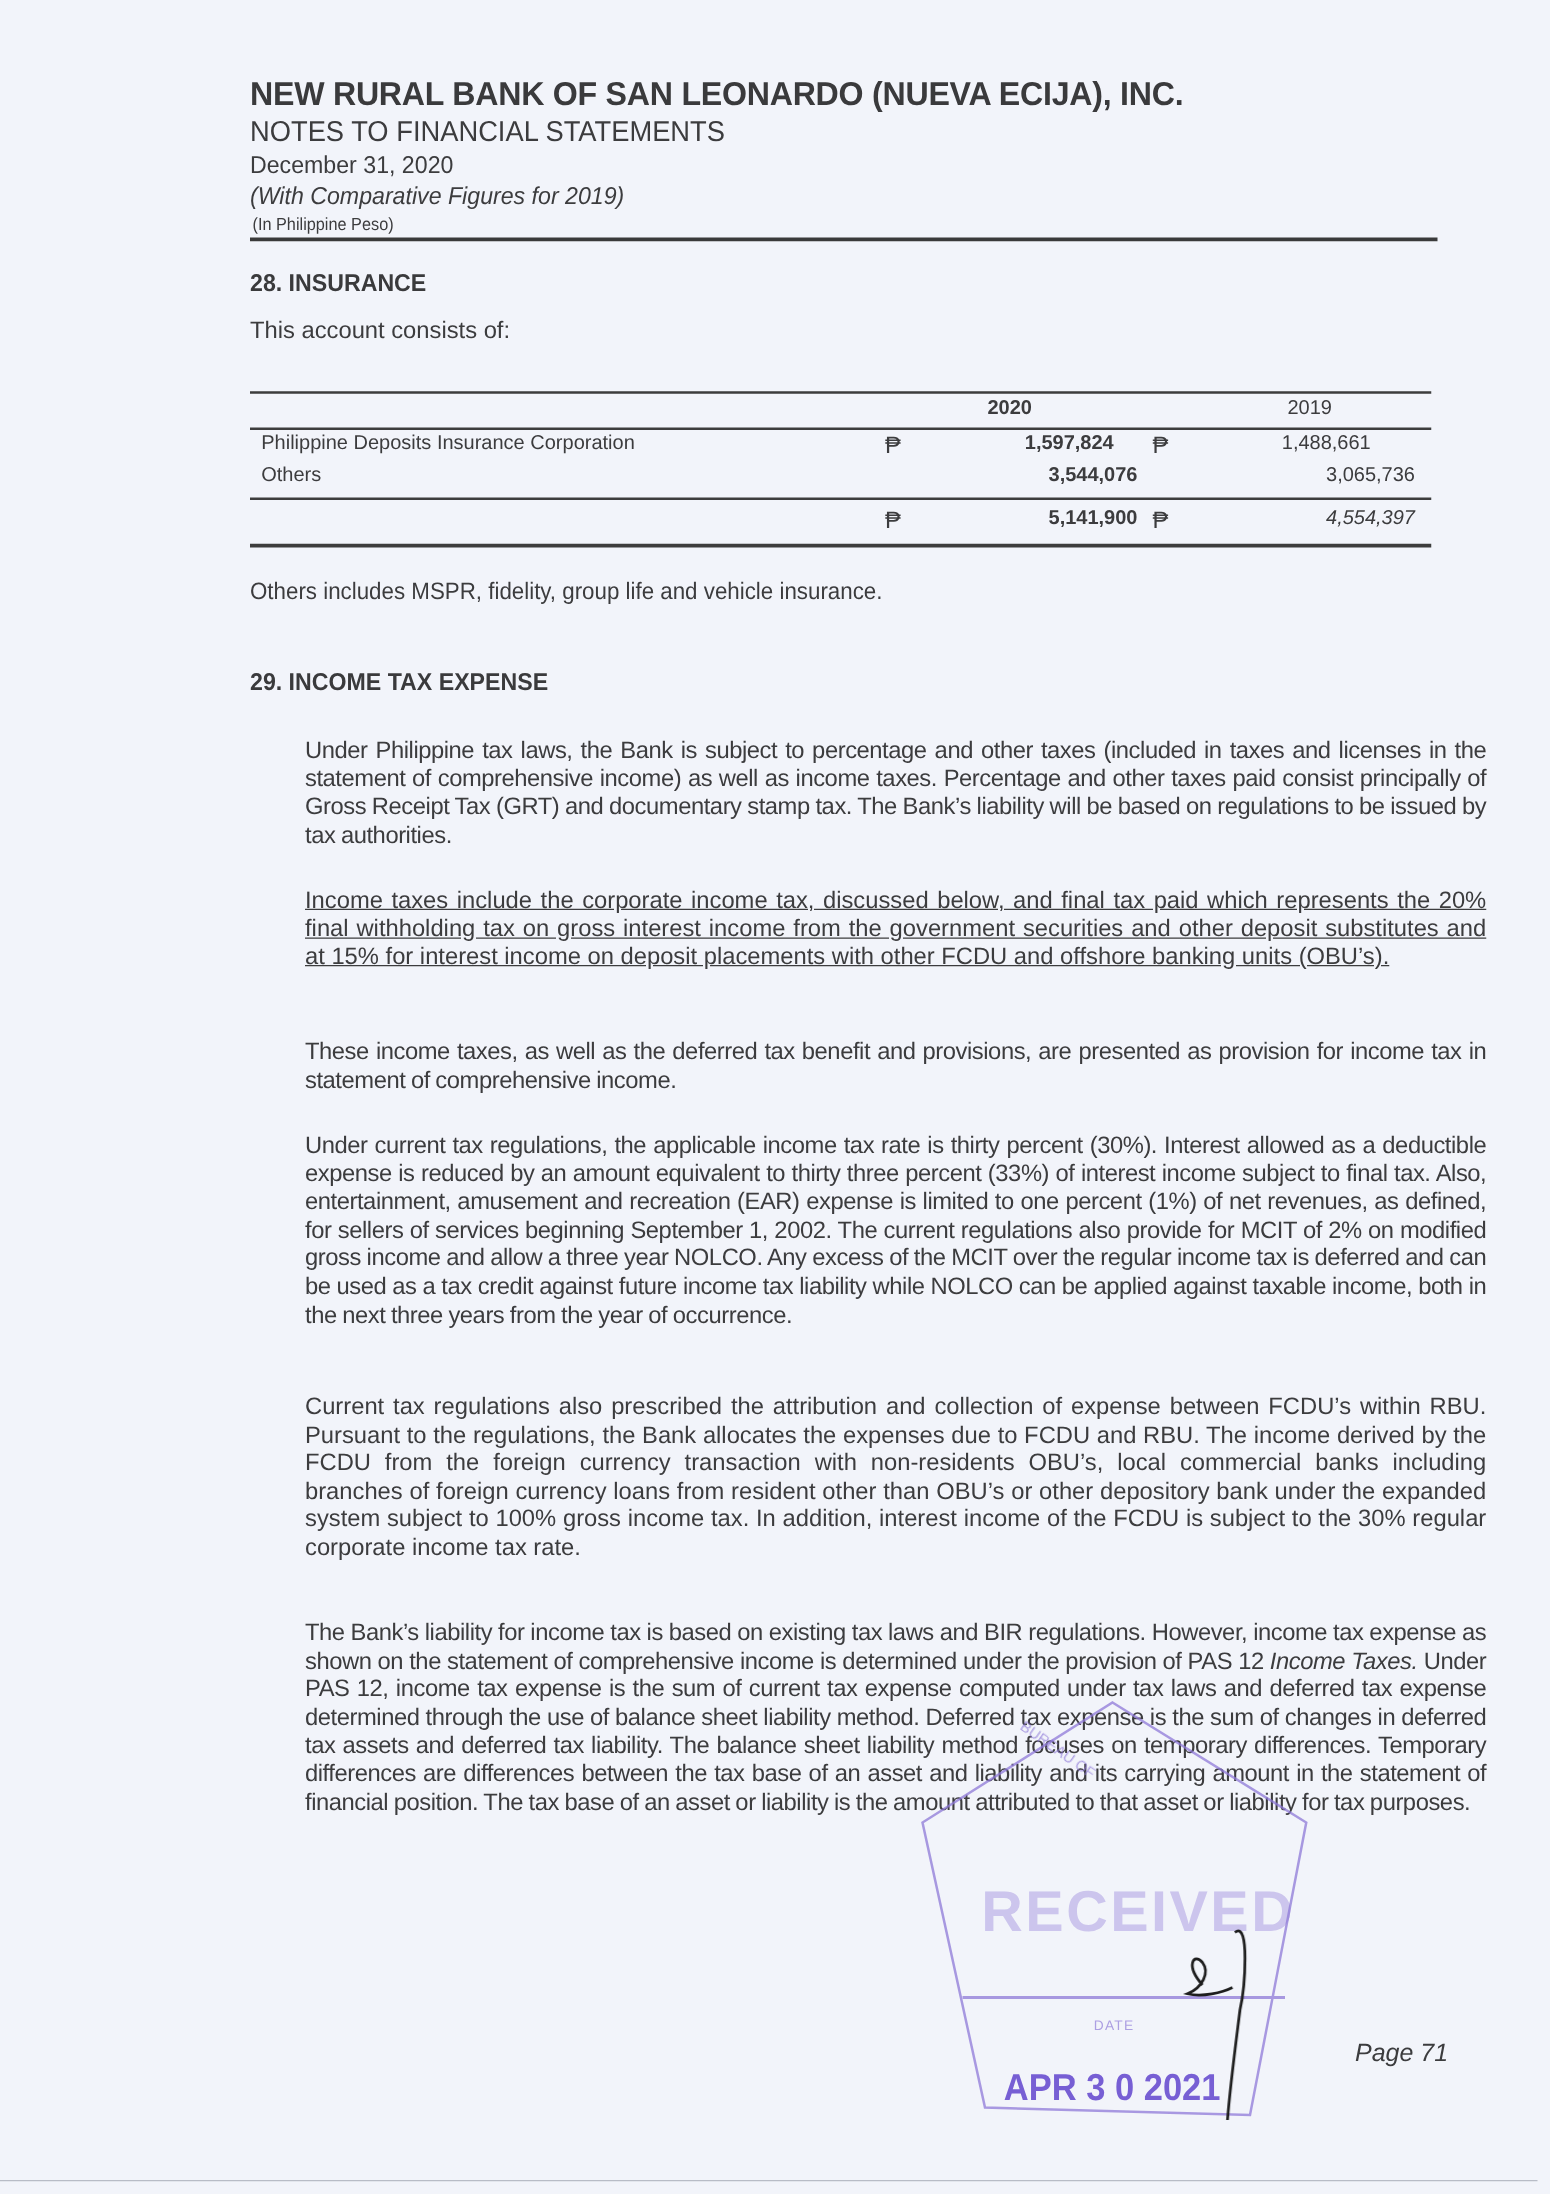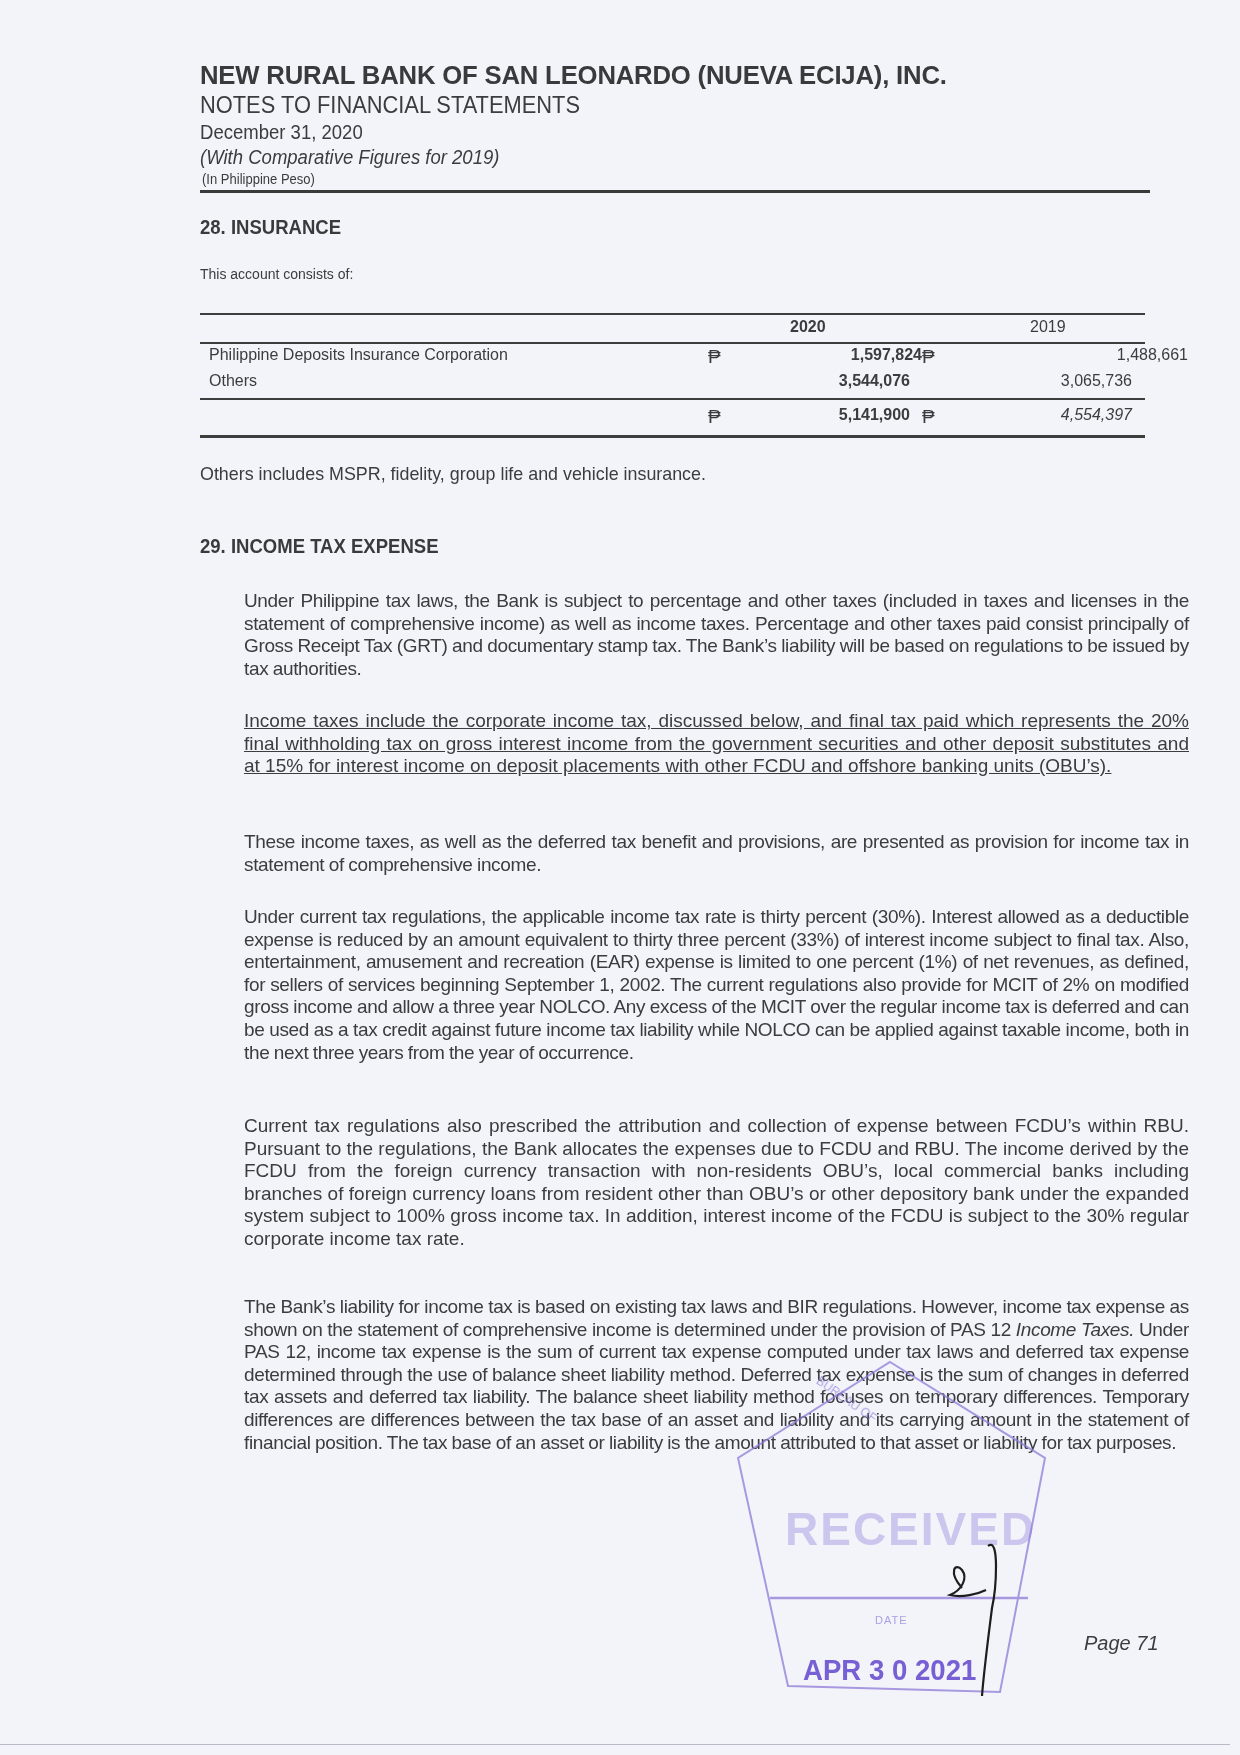--- a/index.html
+++ b/index.html
@@ -12,21 +12,21 @@
     .abs { position: absolute; }
     .company { left: 200px; top: 60px; font-size: 26.5px; font-weight: bold; color: #3a3a3c; letter-spacing: -0.2px; transform: scaleX(0.97); transform-origin: left; white-space: nowrap; }
     .notes { left: 200px; top: 92px; font-size: 23px; color: #3c3c3e; transform: scaleX(0.95); transform-origin: left; white-space: nowrap; }
     .date { left: 200px; top: 121px; font-size: 19.5px; transform: scaleX(0.95); transform-origin: left; white-space: nowrap; }
     .comparative { left: 200px; top: 146px; font-size: 19.5px; font-style: italic; transform: scaleX(0.95); transform-origin: left; white-space: nowrap; }
     .currency { left: 202px; top: 171px; font-size: 14px; transform: scaleX(0.93); transform-origin: left; white-space: nowrap; }
     .header-rule { left: 200px; top: 190px; width: 950px; height: 3px; background: #3a3a3a; }
 
     .sec-title { font-size: 19.5px; font-weight: bold; color: #3a3a3c; white-space: nowrap; transform: scaleX(0.95); transform-origin: left; }
     .sec28 { left: 200px; top: 216px; }
-    .intro { left: 200px; top: 266px; font-size: 14px; white-space: nowrap; }
+    .intro { left: 200px; top: 254px; font-size: 19px; white-space: nowrap; }
 
     .tbl-rule { position: absolute; left: 200px; width: 945px; background: #3d3d3d; }
     .cell { position: absolute; font-size: 16px; white-space: nowrap; }
     .num { text-align: right; }
     .bold { font-weight: bold; }
     .peso { font-size: 19px; }
 
     .note-others { left: 200px; top: 463px; font-size: 19px; white-space: nowrap; transform: scaleX(0.94); transform-origin: left; }
     .sec29 { left: 200px; top: 535px; }
 
@@ -58,23 +58,23 @@
 
 <div>
   <div class="tbl-rule" style="top:313px;height:2px;"></div>
   <div class="cell" style="left:790px;top:318px;font-weight:bold;">2020</div>
   <div class="cell" style="left:1030px;top:318px;">2019</div>
   <div class="tbl-rule" style="top:342px;height:2px;"></div>
 
   <div>
     <div class="cell" style="left:209px;top:346px;">Philippine Deposits Insurance Corporation</div>
     <div class="cell peso" style="left:708px;top:346px;">₱</div>
-    <div class="cell num bold" style="left:772px;width:150px;top:346px;">1,597,824</div>
+    <div class="cell num bold" style="left:741px;width:150px;top:346px;">1,597,824</div>
     <div class="cell peso" style="left:922px;top:346px;">₱</div>
-    <div class="cell num" style="left:1046px;width:142px;top:346px;">1,488,661</div>
+    <div class="cell num" style="left:990px;width:142px;top:346px;text-align:center;">1,488,661</div>
   </div>
 
   <div>
     <div class="cell" style="left:209px;top:372px;">Others</div>
     <div class="cell num bold" style="left:760px;width:150px;top:372px;">3,544,076</div>
     <div class="cell num" style="left:990px;width:142px;top:372px;">3,065,736</div>
   </div>
 
   <div class="tbl-rule" style="top:398px;height:1.5px;"></div>
 

